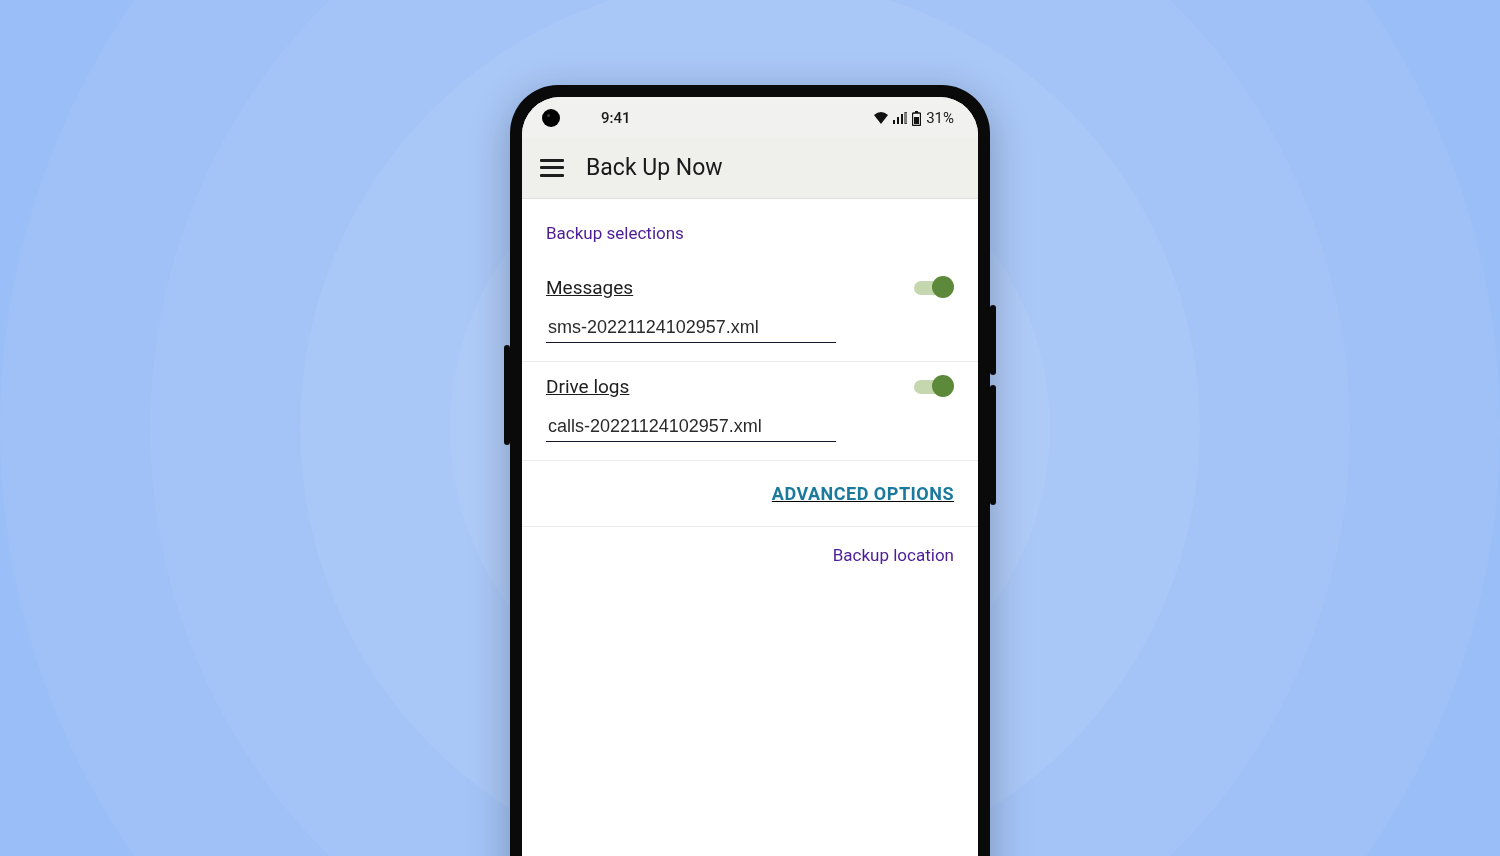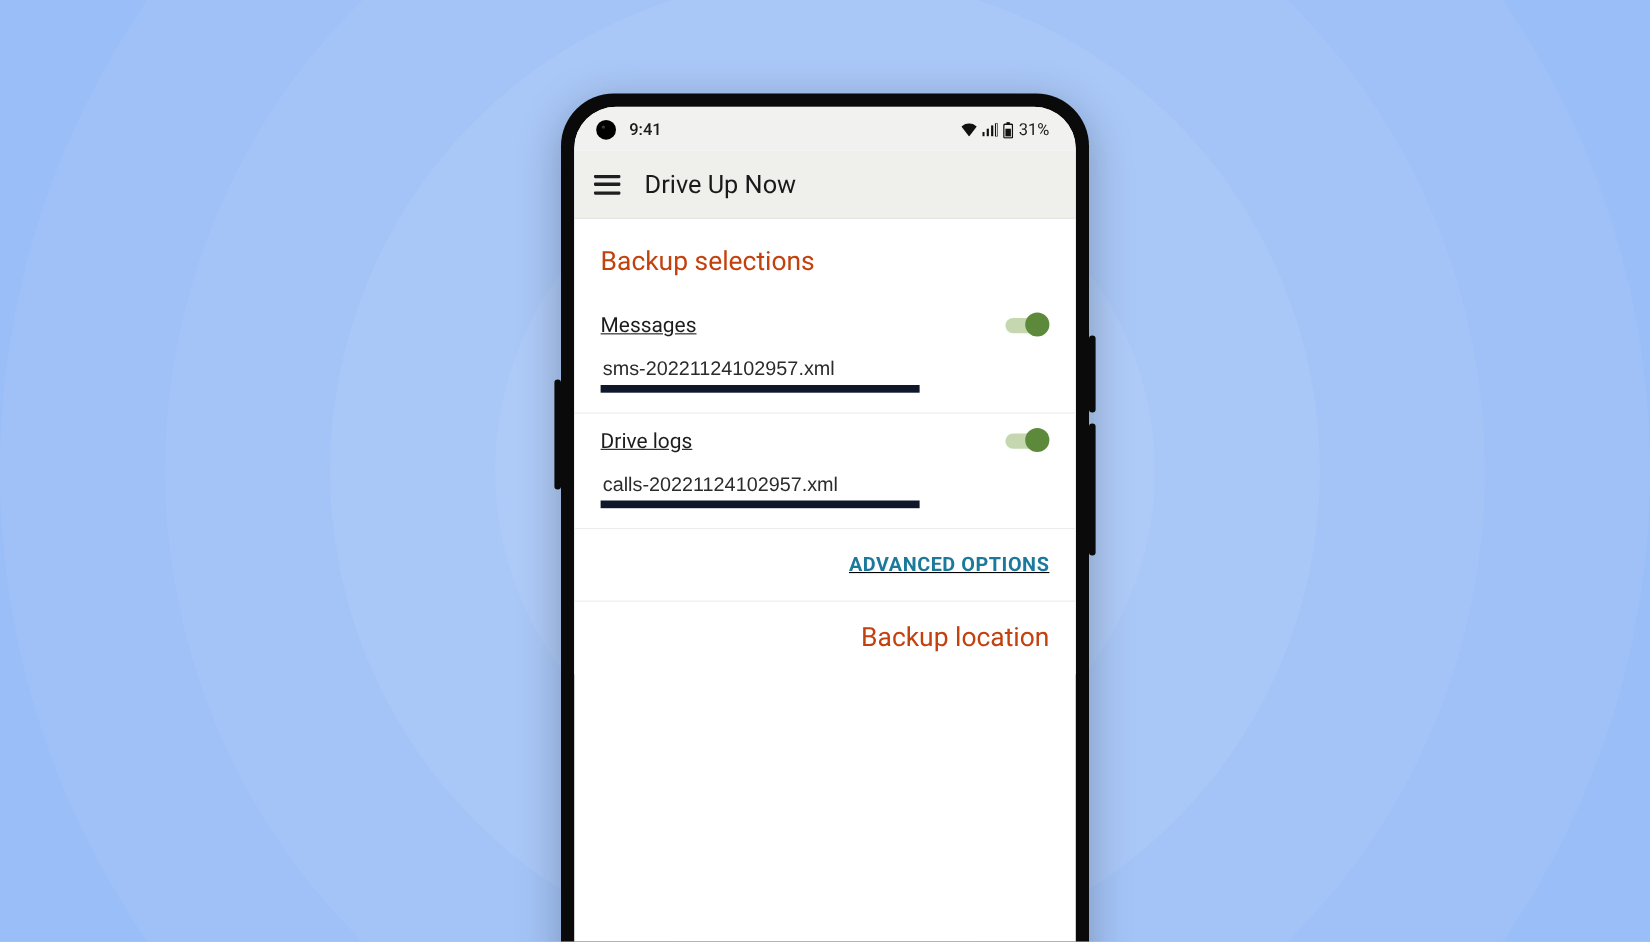--- a/index.html
+++ b/index.html
@@ -76,20 +76,21 @@
   
   .statusbar {
     height: 40px;
     background: #f1f1ef;
     display: flex;
     align-items: center;
     padding: 2px 24px 0 20px;
     font-size: 15px;
     color: #1a1a1a;
     position: relative;
+    gap: 29px;
   }
   .camera-punch {
     width: 18px; height: 18px;
     background: #000;
     border-radius: 50%;
     margin-right: 12px;
     position: relative;
   }
   .camera-punch::after{
     content:"";
@@ -134,22 +135,22 @@
     font-size: 23px;
     font-weight: 400;
     color: #1a1a1a;
   }
 
   
   .content {
     background: #fff;
   }
   .section-title {
-    font-size: 24px;
-    color: #c2410c;
+    font-size: 17px;
+    color: #4c1d95;
     padding: 24px 24px 20px;
     font-weight: 400;
   }
   .row {
     padding: 2px 24px 18px;
     border-bottom: 1px solid #ececea;
   }
   .row-head {
     display: flex;
     align-items: center;
@@ -157,21 +158,21 @@
     padding: 10px 0 14px;
   }
   .row-label {
     font-size: 19px;
     color: #1d1d1d;
     text-decoration: underline;
   }
   .underlined-input {
     width: 290px;
     border: none;
-    border-bottom: 7px solid #0f172a;
+    border-bottom: 1px solid #0f172a;
     font-size: 18px;
     color: #2b2b2b;
     padding: 4px 2px;
     background: transparent;
     outline: none;
   }
 
   
   .toggle {
     width: 44px; height: 24px;
@@ -288,21 +289,21 @@
           <span>31%</span>
         </div>
       </div>
 
       <div class="appbar">
         <div class="menu-icon">
           <span></span>
             <span></span>
             <span></span>
         </div>
-        <div class="appbar-title">Drive Up Now</div>
+        <div class="appbar-title">Back Up Now</div>
       </div>
 
       <div class="content">
         <div class="section-title">Backup selections</div>
 
         <div class="row">
           <div class="row-head">
             <div class="row-label">Messages</div>
             <div class="toggle">
               <div class="toggle-track"></div>

